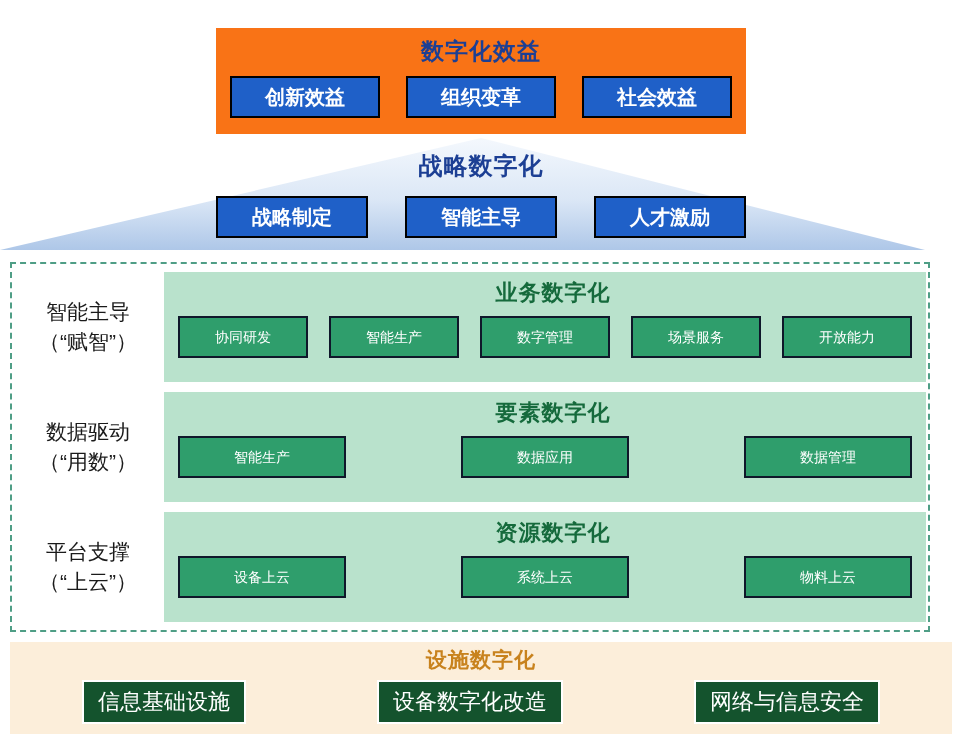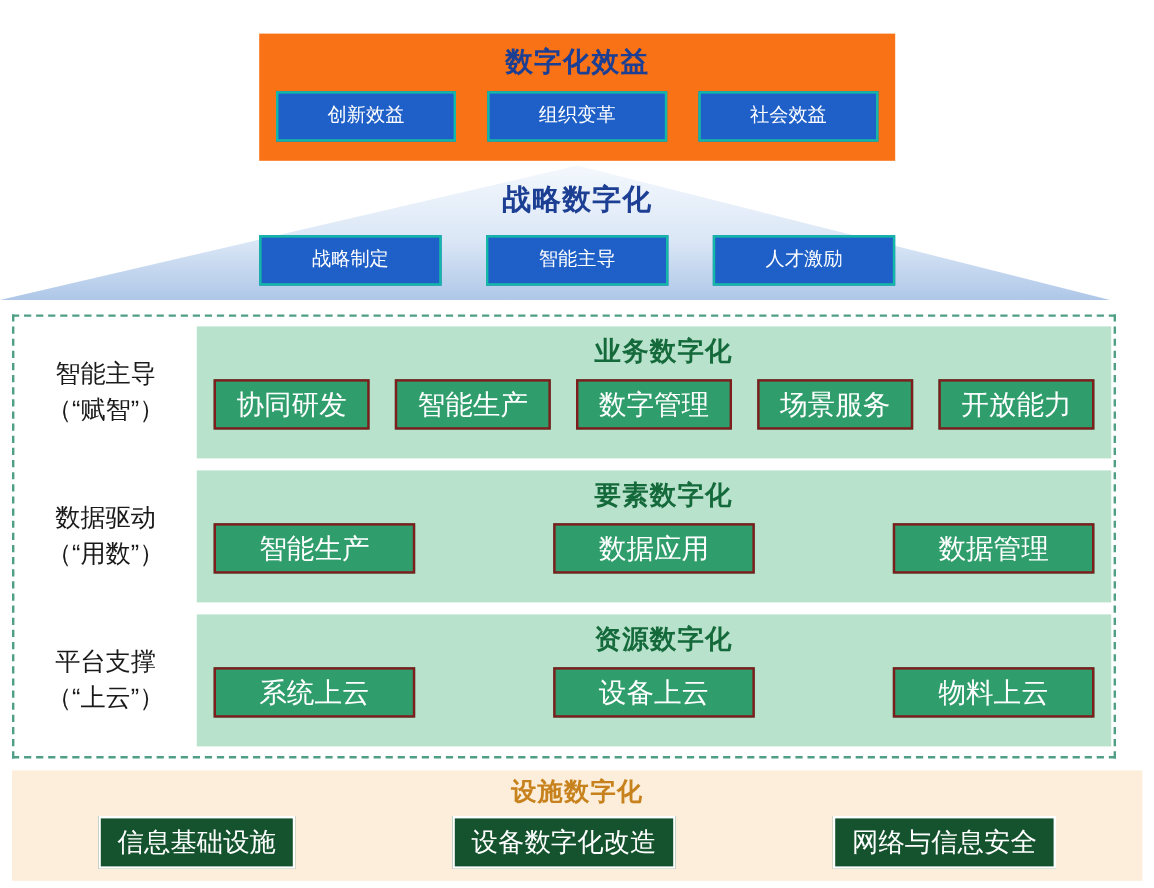--- a/index.html
+++ b/index.html
@@ -32,28 +32,29 @@
   }
   #benefit-panel .chip-row {
     position: absolute;
     left: 14px; right: 14px; top: 48px;
     display: flex;
     justify-content: space-between;
     align-items: flex-start;
   }
   .chip-blue {
     background: #1f60c8;
-    border: 2px solid #14b8a6;
+    border: 2px solid #000000;
     color: #ffffff;
-    font-size: 16px;
+    font-size: 20px;
     text-align: center;
     box-sizing: border-box;
     height: 42px;
     line-height: 38px;
     white-space: nowrap;
+    font-weight: bold;
   }
   #benefit-panel .chip-blue { width: 150px; }
 
   
   #strategy-wrap {
     position: absolute;
     left: 0; top: 138px;
     width: 962px; height: 118px;
   }
   #strategy-triangle {
@@ -132,23 +133,23 @@
   .row-panel .chip-row {
     position: absolute;
     top: 44px;
     left: 14px; right: 14px;
     display: flex;
     justify-content: space-between;
     align-items: flex-start;
   }
   .chip-green {
     background: #2f9e6c;
-    border: 2px solid #7f1d1d;
+    border: 2px solid #0f172a;
     color: #ffffff;
-    font-size: 23px;
+    font-size: 14px;
     text-align: center;
     box-sizing: border-box;
     height: 42px;
     line-height: 38px;
     white-space: nowrap;
   }
   #core-row-0 .chip-green { width: 130px; }
   #core-row-1 .chip-green { width: 168px; }
   #core-row-2 .chip-green { width: 168px; }
 
@@ -254,22 +255,22 @@
   </div>
 
   <div class="core-row" id="core-row-2">
     <div class="row-label">
       <span>平台支撑</span>
       <span>（“上云”）</span>
     </div>
     <div class="row-panel">
       <div class="panel-title">资源数字化</div>
       <div class="chip-row">
+        <div class="chip-green">设备上云</div>
         <div class="chip-green">系统上云</div>
-        <div class="chip-green">设备上云</div>
         <div class="chip-green">物料上云</div>
       </div>
     </div>
   </div>
 
 </div>
 
 <div id="facility-panel">
   <div class="panel-title">设施数字化</div>
   <div class="chip-row">

